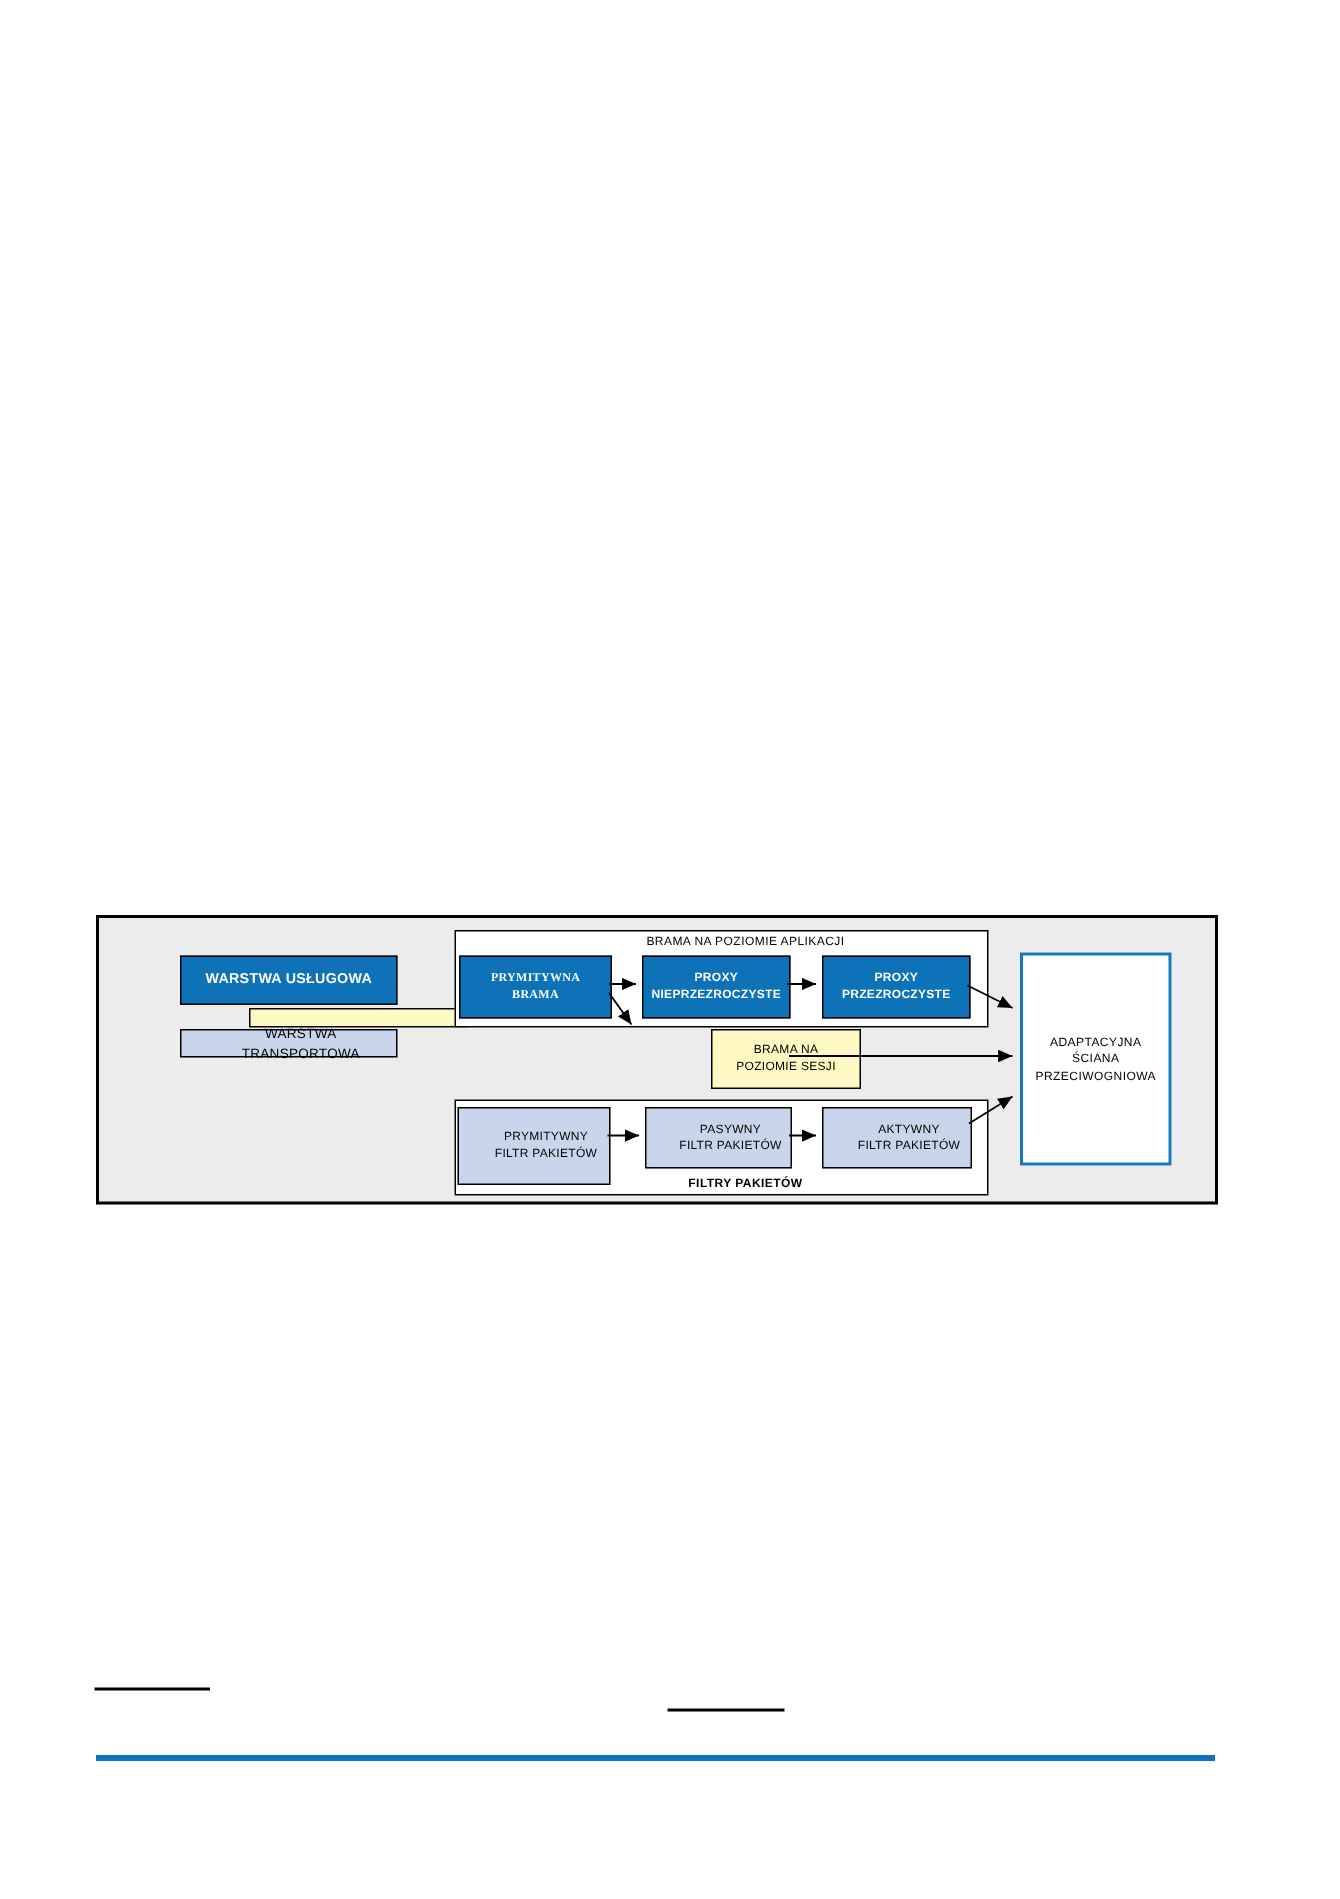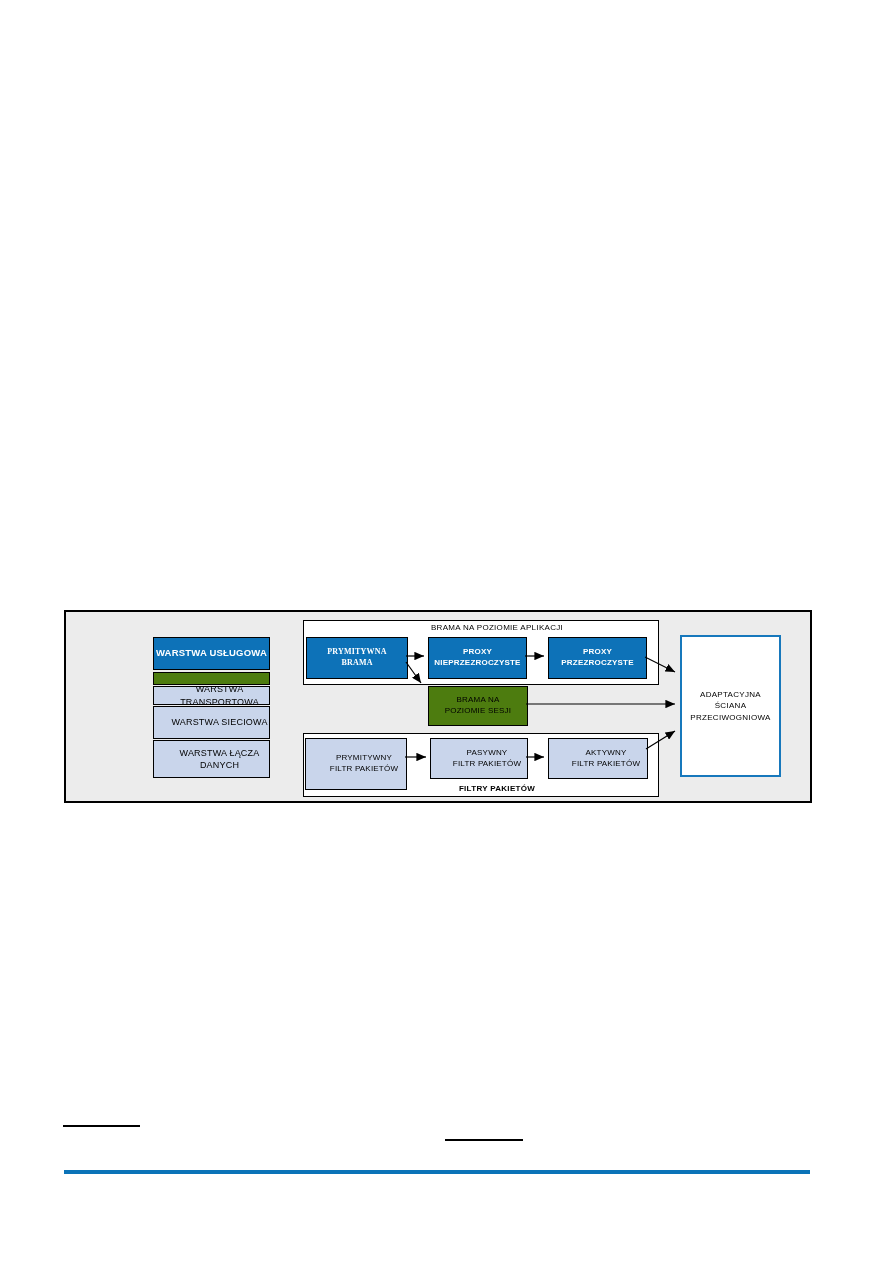--- a/index.html
+++ b/index.html
@@ -43,26 +43,26 @@
     justify-content: center;
     text-align: center;
     white-space: pre-line;
     font-size: 8px;
     line-height: 1.35;
     letter-spacing: 0.2px;
     border: 1px solid #000000;
     color: #000000;
   }
   .node-dark   { background: #0D72B8; color: #ffffff; font-weight: bold; }
-  .node-medium { background: #4d7c0f; }
+  .node-medium { background: #fef9c3; margin-left: 46px; }
   .node-light  { background: #C9D5EB; padding-left: 16px; }
 
   
   .layer {
-    left: 87px; width: 117px;
+    left: 54px; width: 145px;
     font-size: 9px;
   }
   .layer-title { font-weight: bold; font-size: 9.5px; }
 
   
   .adapt {
     left: 614px; top: 23px;
     width: 101px; height: 142px;
     background: #ffffff;
     border: 2px solid #1778BC;
@@ -90,22 +90,20 @@
 </head>
 <body>
 
 <div class="page">
 
   <div class="abs frame">
 
     <div class="abs node node-dark layer layer-title" style="top:25px;height:33px;">WARSTWA USŁUGOWA</div>
     <div class="abs node node-medium layer" style="top:60px;height:13px;"></div>
     <div class="abs node node-light layer" style="top:74px;height:19px;">WARSTWA TRANSPORTOWA</div>
-    <div class="abs node node-light layer" style="top:94px;height:33px;">WARSTWA SIECIOWA</div>
-    <div class="abs node node-light layer" style="top:128px;height:38px;">WARSTWA ŁĄCZA DANYCH</div>
 
     <div class="abs group" style="left:237px;top:8px;width:356px;height:65px;">
       <div class="group-label" style="top:2px;">BRAMA NA POZIOMIE APLIKACJI</div>
     </div>
     <div class="abs node node-dark" style="left:240px;top:25px;width:102px;height:42px;font-family:Liberation Serif, serif;">PRYMITYWNA
 BRAMA</div>
     <div class="abs node node-dark" style="left:362px;top:25px;width:99px;height:42px;">PROXY
 NIEPRZEZROCZYSTE</div>
     <div class="abs node node-dark" style="left:482px;top:25px;width:99px;height:42px;">PROXY
 PRZEZROCZYSTE</div>

